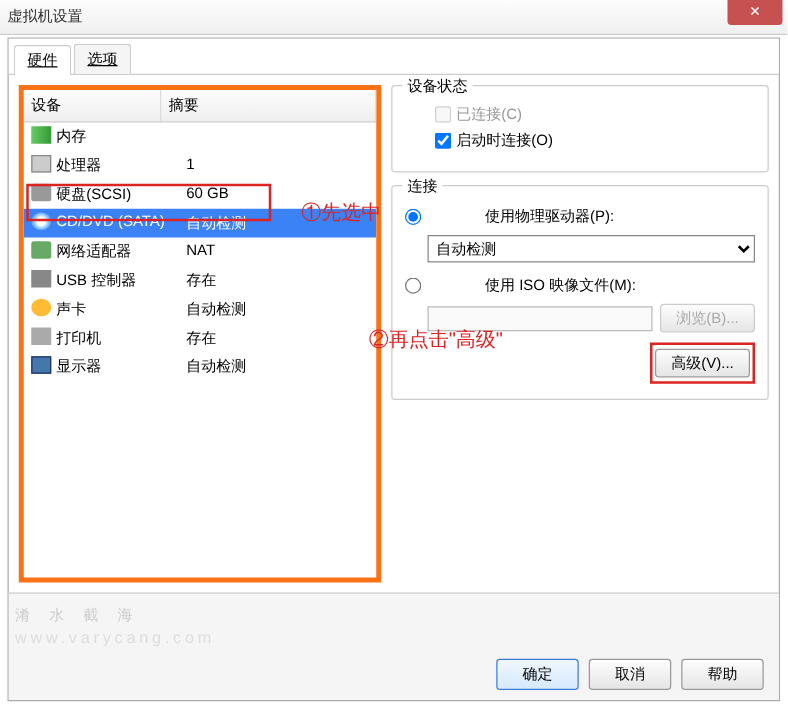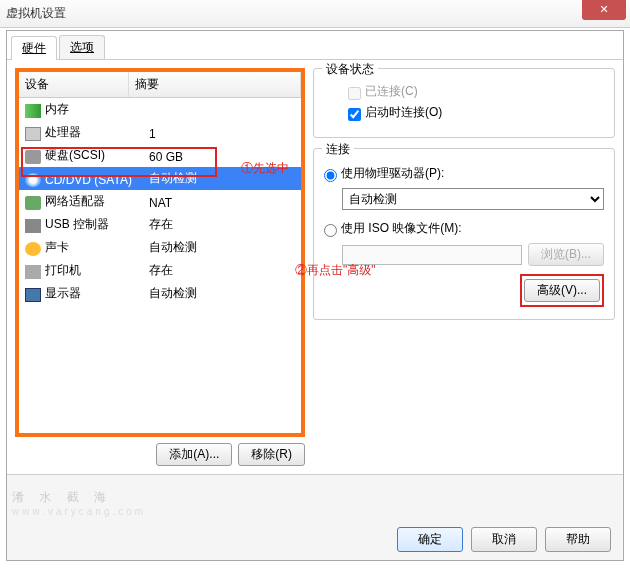--- a/index.html
+++ b/index.html
@@ -15,54 +15,54 @@
 .tab.active { background:#fff; position:relative; top:1px; }
 
 .body { flex:1; display:flex; padding:8px; gap:8px; overflow:hidden;}
 .left { width:290px; display:flex; flex-direction:column; }
 .list-wrap { border:4px solid #f97316; flex:1; overflow:hidden; position:relative;}
 .list-header { display:flex; background:linear-gradient(#fdfdfd,#eee); border-bottom:1px solid #ccc; }
 .list-header div { padding:4px 6px; border-right:1px solid #ddd; }
 .col-dev { width:110px; }
 .col-sum { flex:1; }
 .list-body { }
-.row { display:flex; padding:3px 6px; align-items:flex-end; cursor:default;}
+.row { display:flex; padding:3px 6px; align-items:flex-start; cursor:default;}
 .row.selected { background:#3b82f6; color:#fff; }
 .row .icon { width:16px; height:14px; margin-right:4px; display:inline-block;}
 .row .dev { width:104px; white-space:nowrap; overflow:hidden;}
 .row .sum { flex:1; }
 .redbox1 { position:absolute; border:2px solid #d22; left:2px; top:75px; width:196px; height:30px; pointer-events:none;}
 
 .left-btns { display:flex; gap:6px; justify-content:flex-end; margin-top:6px;}
 .btn { padding:2px 12px; border:1px solid #999; background:linear-gradient(#fdfdfd,#e5e5e5); border-radius:3px; cursor:pointer;}
 .btn.disabled { color:#aaa; border-color:#ccc; cursor:default;}
 
 .right { flex:1; position:relative; }
 .group { border:1px solid #ccc; border-radius:3px; padding:10px 10px 12px 10px; margin-bottom:10px; position:relative;}
 .group-title { position:absolute; top:-8px; left:8px; background:#fff; padding:0 4px; }
-.chk-row { display:flex; align-items:flex-end; margin:4px 0;padding-left:24px;}
+.chk-row { display:flex; align-items:center; margin:4px 0;padding-left:24px;}
 .chk-row input { margin-right:4px;}
-.radio-row { display:flex; align-items:flex-end; margin:6px 0;}
+.radio-row { display:flex; align-items:center; margin:6px 0;gap:47px;}
 .radio-row input { margin-right:4px;}
 .indent { margin-left:18px; margin-top:4px; display:flex; gap:6px; align-items:center;}
 select.dd { flex:1; border:1px solid #888; padding:2px; background:#fff;}
 input.txt { flex:1; border:1px solid #bbb; padding:2px; background:#fafafa; color:#888;}
 .adv-wrap { display:flex; justify-content:flex-end; margin-top:8px;}
 .redbox2 { border:2px solid #d22; padding:3px 2px; display:inline-block;}
 
-.annot { position:absolute; color:#d22; font-size:12px; font-weight:normal;}
+.annot { position:absolute; color:#d22; font-size:16px; font-weight:normal;}
 .annot1 { left:-72px; top:92px;}
 .annot2 { left:-18px; top:194px;}
 
 .footer { display:flex; justify-content:flex-end; gap:8px; padding:8px 12px; border-top:1px solid #ccc; background:#f5f5f5;}
 .footer .btn { padding:3px 20px;margin-top:44px;}
 .ok-btn { border:1px solid #3a7bd5; background:linear-gradient(#f0f7ff,#d6e9ff);}
 
 .watermark { position:absolute; left:12px; bottom:54px; color:#ccc; font-size:20px; letter-spacing:6px;}
-.watermark small { display:block; font-size:10px; color:#ddd; letter-spacing:3px;}
+.watermark small { display:block; font-size:13px; color:#ddd; letter-spacing:3px;}
 
 
 .i-mem{background:linear-gradient(90deg,#6c6,#393);}
 .i-cpu{background:#ccc;border:1px solid #888;}
 .i-hd{background:#999;border-radius:2px;}
 .i-cd{background:radial-gradient(circle,#fff 30%,#7bf 60%,#47c 100%);border-radius:50%;}
 .i-net{background:#6a6;border-radius:2px;}
 .i-usb{background:#888;}
 .i-snd{background:#fb3;border-radius:50%;}
 .i-prn{background:#aaa;}
@@ -130,24 +130,20 @@
               <span class="sum">存在</span>
             </div>
             <div class="row">
               <span class="icon i-mon"></span>
               <span class="dev">显示器</span>
               <span class="sum">自动检测</span>
             </div>
           </div>
         <div class="redbox1"></div>
       </div>
-      <div class="left-btns">
-        <button class="btn">添加(A)...</button>
-        <button class="btn">移除(R)</button>
-      </div>
     </div>
 
     <div class="right">
       <div class="group">
         <div class="group-title">设备状态</div>
         <div class="chk-row">
           <input type="checkbox" id="c1" disabled="" style="">
           <label for="c1" style="color:#999">已连接(C)</label>
         </div>
         <div class="chk-row">

